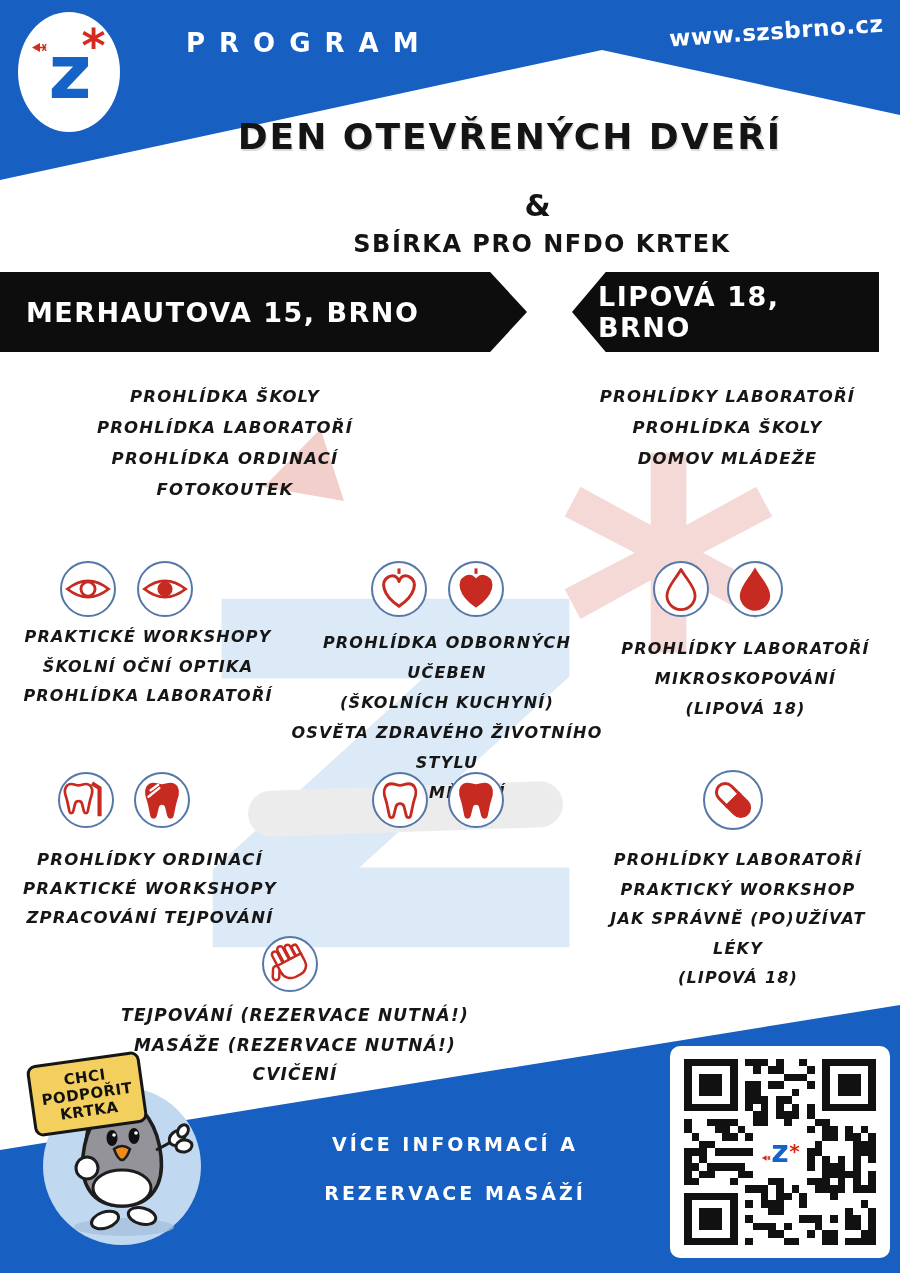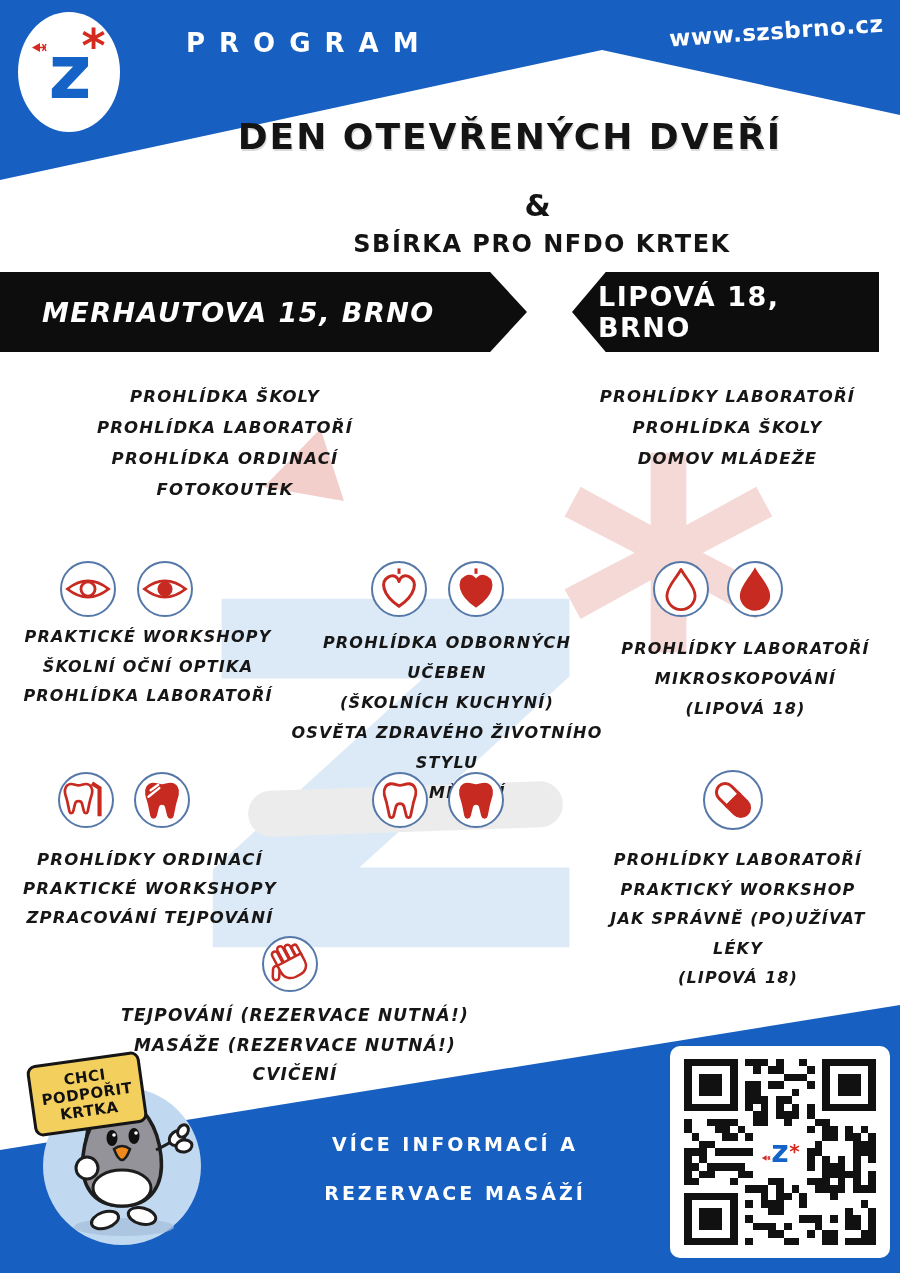--- a/index.html
+++ b/index.html
@@ -24,21 +24,21 @@
   .amp{position:absolute;left:0;top:188px;width:1075px;z-index:3;text-align:center;color:#141414;
     font-size:30px;font-weight:bold;}
   .subtitle{position:absolute;left:182px;top:230px;width:720px;z-index:3;text-align:center;color:#141414;
     font-size:24px;font-weight:bold;letter-spacing:1.5px;}
 
   
   .banner{position:absolute;top:272px;height:80px;background:#0d0d0d;z-index:3;display:flex;
     align-items:center;color:#fff;font-size:27px;font-weight:bold;letter-spacing:1.5px;}
   .banner-left{left:0;width:527px;clip-path:polygon(0 0,93% 0,100% 50%,93% 100%,0 100%);
     padding-left:0;}
-  .banner-left span{padding-left:42px;font-style:italic;}
+  .banner-left span{padding-left:26px;}
   .banner-right{left:572px;width:307px;clip-path:polygon(0 50%,11% 0,100% 0,100% 100%,11% 100%);
     justify-content:center;align-items:center;}
   .banner-right span{padding-left:26px;}
 
   
   .watermark{position:absolute;inset:0;z-index:0;pointer-events:none;}
   .wm-z{position:absolute;left:180px;top:408px;font-size:540px;font-weight:bold;color:#dce9f6;
     line-height:1;transform:scale(1.35,1.18);transform-origin:left top;}
   .wm-star{position:absolute;left:556px;top:408px;font-size:430px;font-weight:bold;color:#f4d9d6;line-height:1;}
   .wm-fish{position:absolute;left:262px;top:438px;width:0;height:0;border-top:38px solid transparent;

